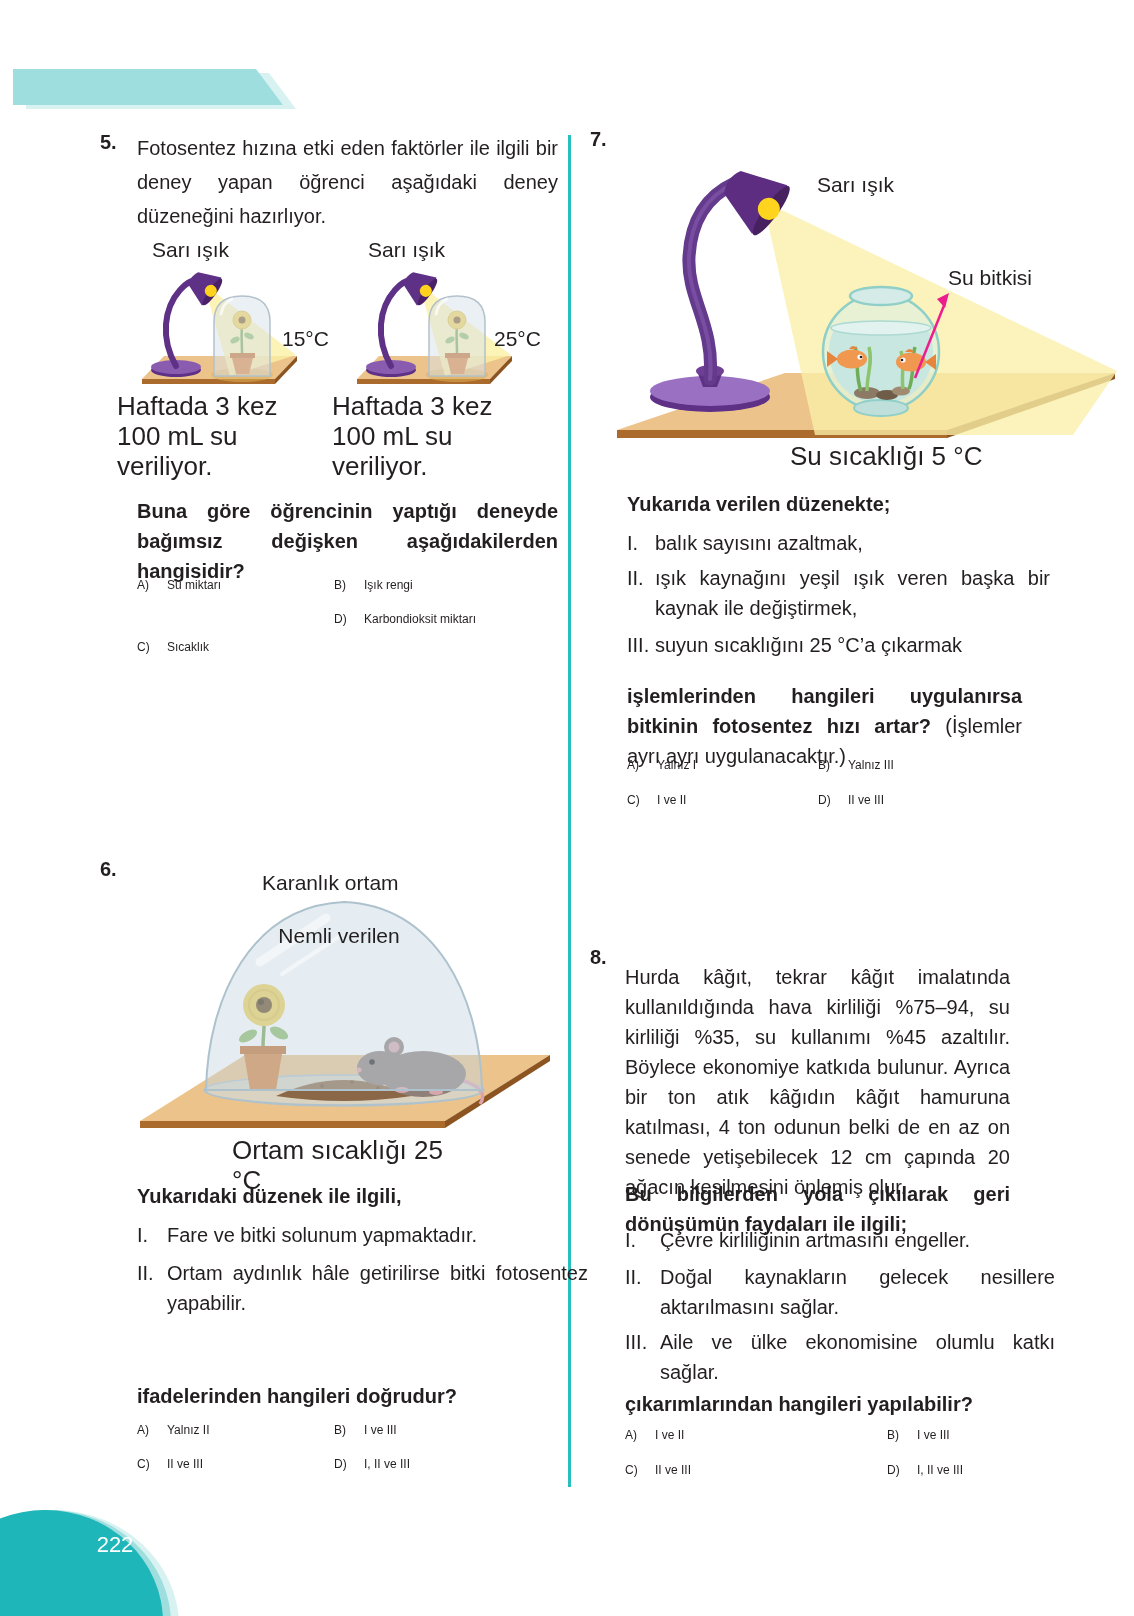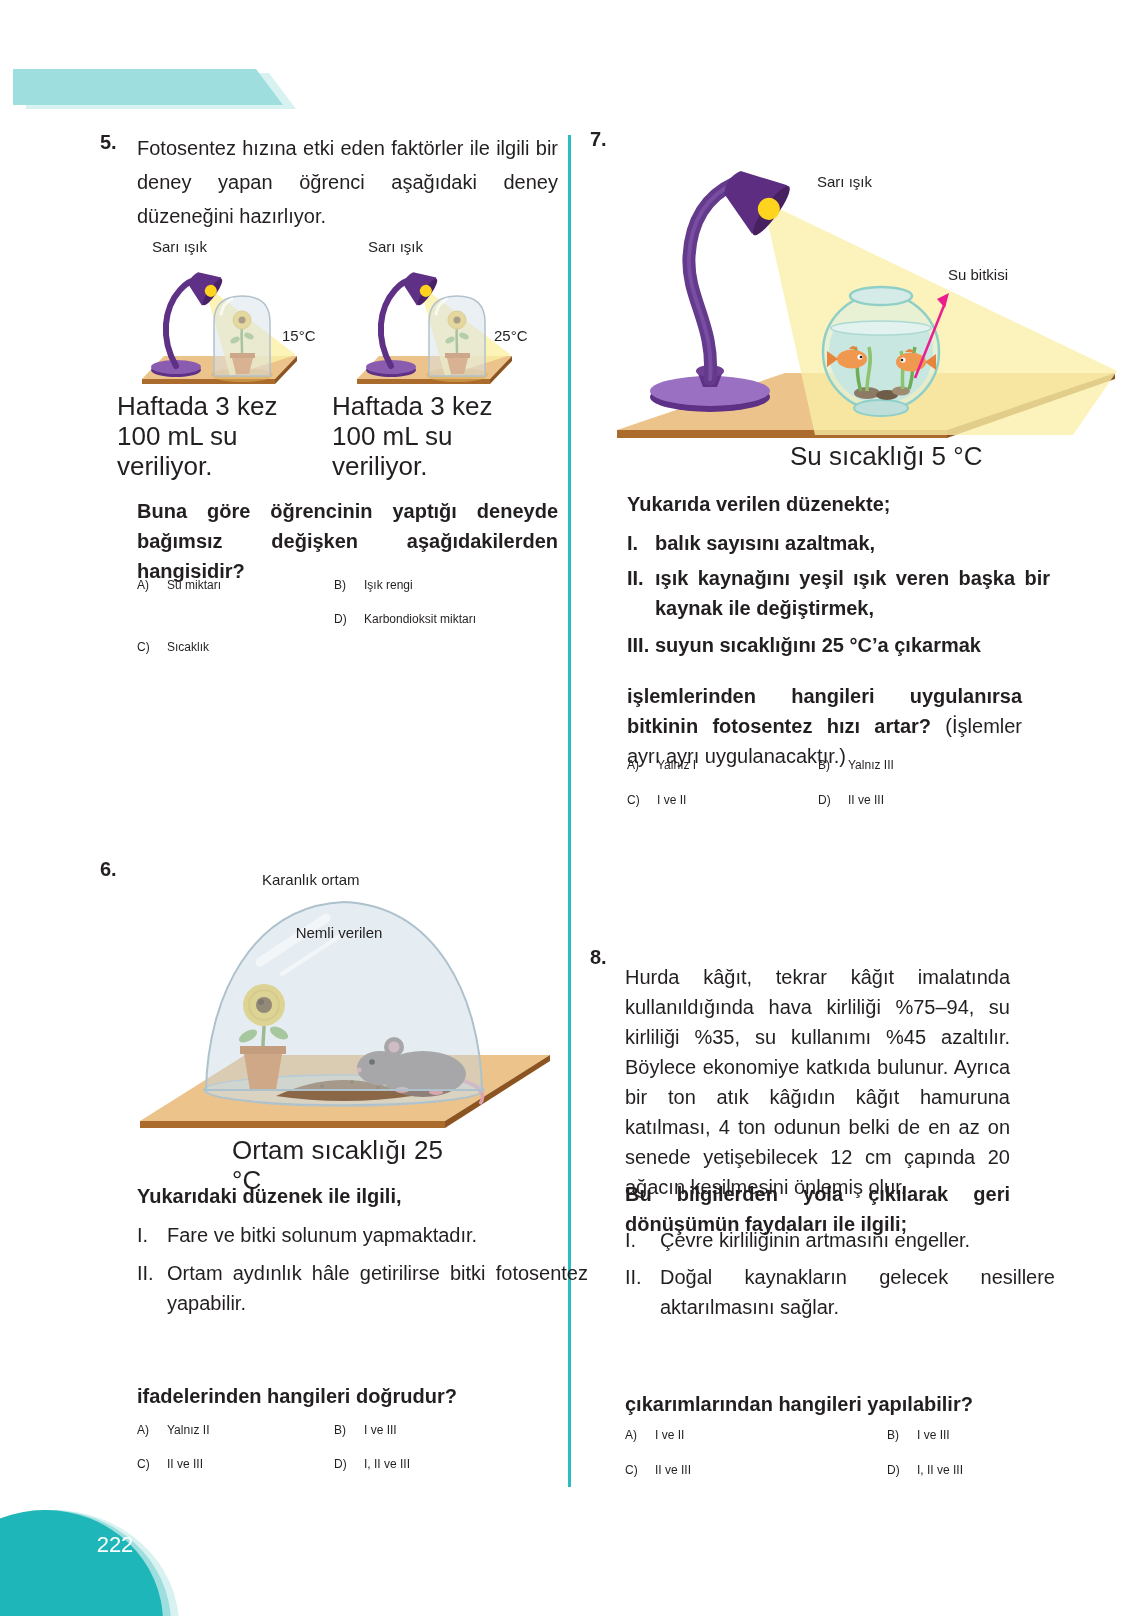--- a/index.html
+++ b/index.html
@@ -19,24 +19,24 @@
   
   .divider { position:absolute; left:568px; top:135px; width:3px; height:1352px; background:#2abfbf; }
   
   .qnum { position:absolute; font-size:20px; font-weight:bold; }
   .txt  { position:absolute; font-size:20px; }
   .j    { text-align:justify; }
   .b    { font-weight:bold; }
   .lh34 { line-height:34px; }
   .lh30 { line-height:30px;margin-top:16px; }
   .cap  { position:absolute; font-size:26px; text-align:left; line-height:30px; }
-  .lbl  { position:absolute; font-size:15px; white-space:nowrap; }
+  .lbl  { position:absolute; font-size:21px; white-space:nowrap; }
   .item { position:absolute; font-size:20px; line-height:30px; text-align:justify; }
   .ind30 { padding-left:30px; text-indent:-30px; }
-  .ind28 { padding-left:28px; text-indent:-28px;font-weight:bold; }
+  .ind28 { padding-left:28px; text-indent:-28px; }
   .ind35 { padding-left:35px; text-indent:-35px; }
   .roman { display:inline-block; text-indent:0; }
   .ind30 .roman { min-width:30px; }
   .ind28 .roman { min-width:28px; }
   .ind35 .roman { min-width:35px; }
   .opt { position:absolute; font-size:12px; white-space:nowrap; }
   .olabel { display:inline-block; min-width:30px; }
   .diagram-svg { position:absolute; }
   
   .pg-e { position:absolute; border-radius:50%; }
@@ -333,20 +333,23 @@
   <div class="txt j lh30" style="left:625px;top:946px;width:385px">Hurda kâğıt, tekrar kâğıt imalatında kullanıldığında hava kirliliği %75–94, su kirliliği %35, su kullanımı %45 azaltılır. Böylece ekonomiye katkıda bulunur. Ayrıca bir ton atık kâğıdın kâğıt hamuruna katılması, 4 ton odunun belki de en az on senede yetişebilecek 12 cm çapında 20 ağacın kesilmesini önlemiş olur.</div>
 
   <div class="txt j b lh30" style="left:625px;top:1163px;width:385px">Bu bilgilerden yola çıkılarak geri dönüşümün faydaları ile ilgili;</div>
 
   <div class="item ind35" style="left:625px;top:1225px;width:395px">
     <span class="roman">I.</span><span>Çevre kirliliğinin artmasını engeller.</span>
   </div>
   <div class="item ind35" style="left:625px;top:1262px;width:395px">
     <span class="roman">II.</span><span>Doğal kaynakların gelecek nesillere aktarılmasını sağlar.</span>
   </div>
+  <div class="item ind35" style="left:625px;top:1327px;width:395px">
+    <span class="roman">III.</span><span>Aile ve ülke ekonomisine olumlu katkı sağlar.</span>
+  </div>
 
   <div class="txt b" style="left:625px;top:1393px">çıkarımlarından hangileri yapılabilir?</div>
 
   <span class="opt" style="left:625px;top:1428px">
     <span class="olabel">A)</span><span>I ve II</span>
   </span>
   <span class="opt" style="left:887px;top:1428px">
     <span class="olabel">B)</span><span>I ve III</span>
   </span>
   <span class="opt" style="left:625px;top:1463px">

